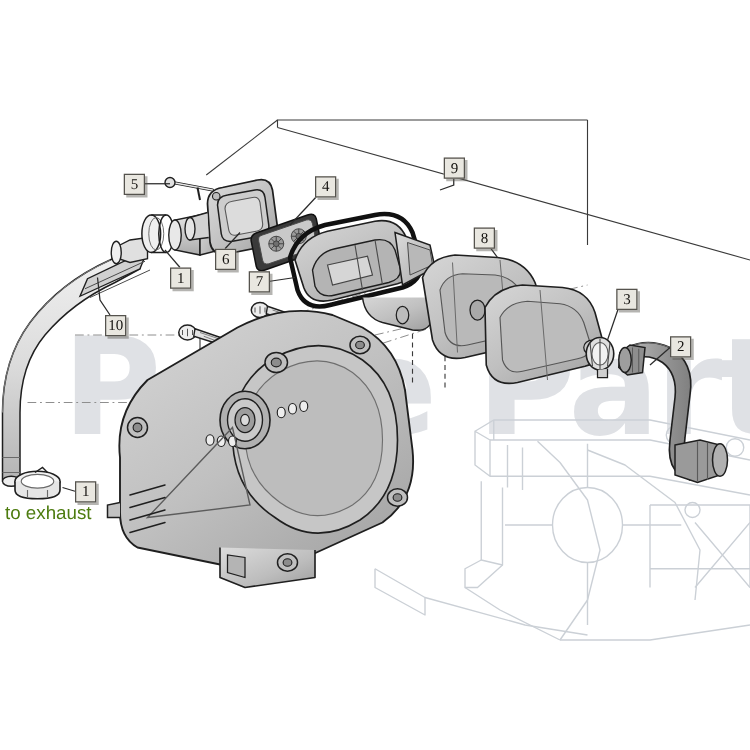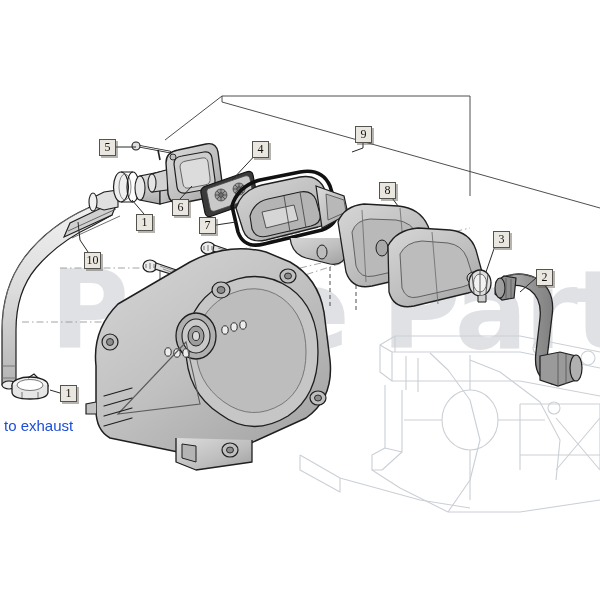--- a/index.html
+++ b/index.html
@@ -52,26 +52,26 @@
     font-size: 12px;
     line-height: 15px;
     text-align: center;
     color: #14120f;
     box-shadow: 2px 2px 0 rgba(90,88,82,0.45);
   }
   
   .caption {
     position: absolute;
     left: 4px;
-    top: 416px;
+    top: 401px;
     width: 120px;
     font-family: "Liberation Sans", sans-serif;
     font-size: 15px;
     line-height: 19px;
-    color: #1d4ed8;
+    color: #4d7c0f;
   }
 </style>
 </head>
 <body>
 
 <div id="stage">
 
   <div class="watermark">PeRe Parts</div>
 
   <svg id="diagram-svg" viewBox="0 0 600 600">

